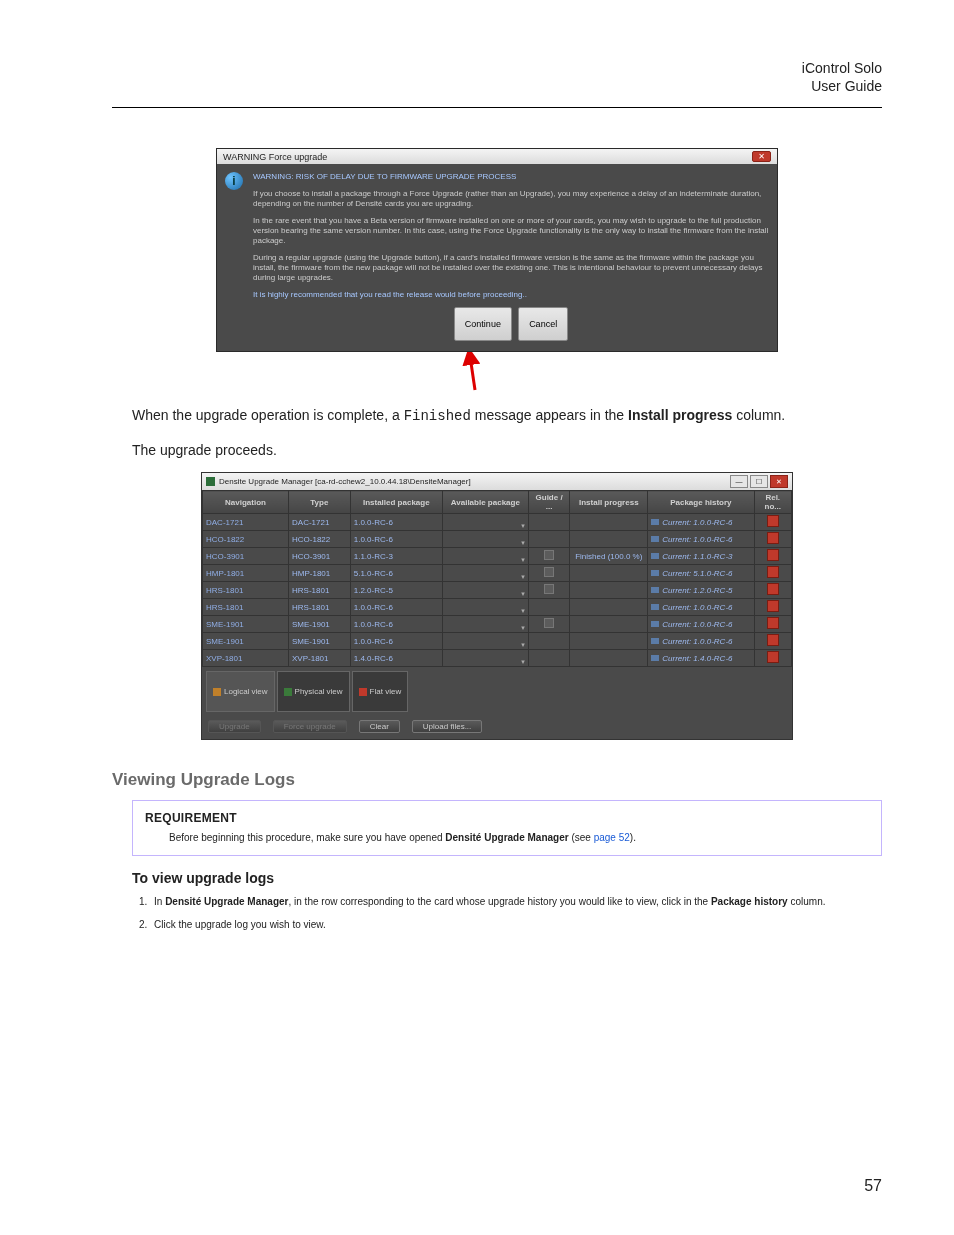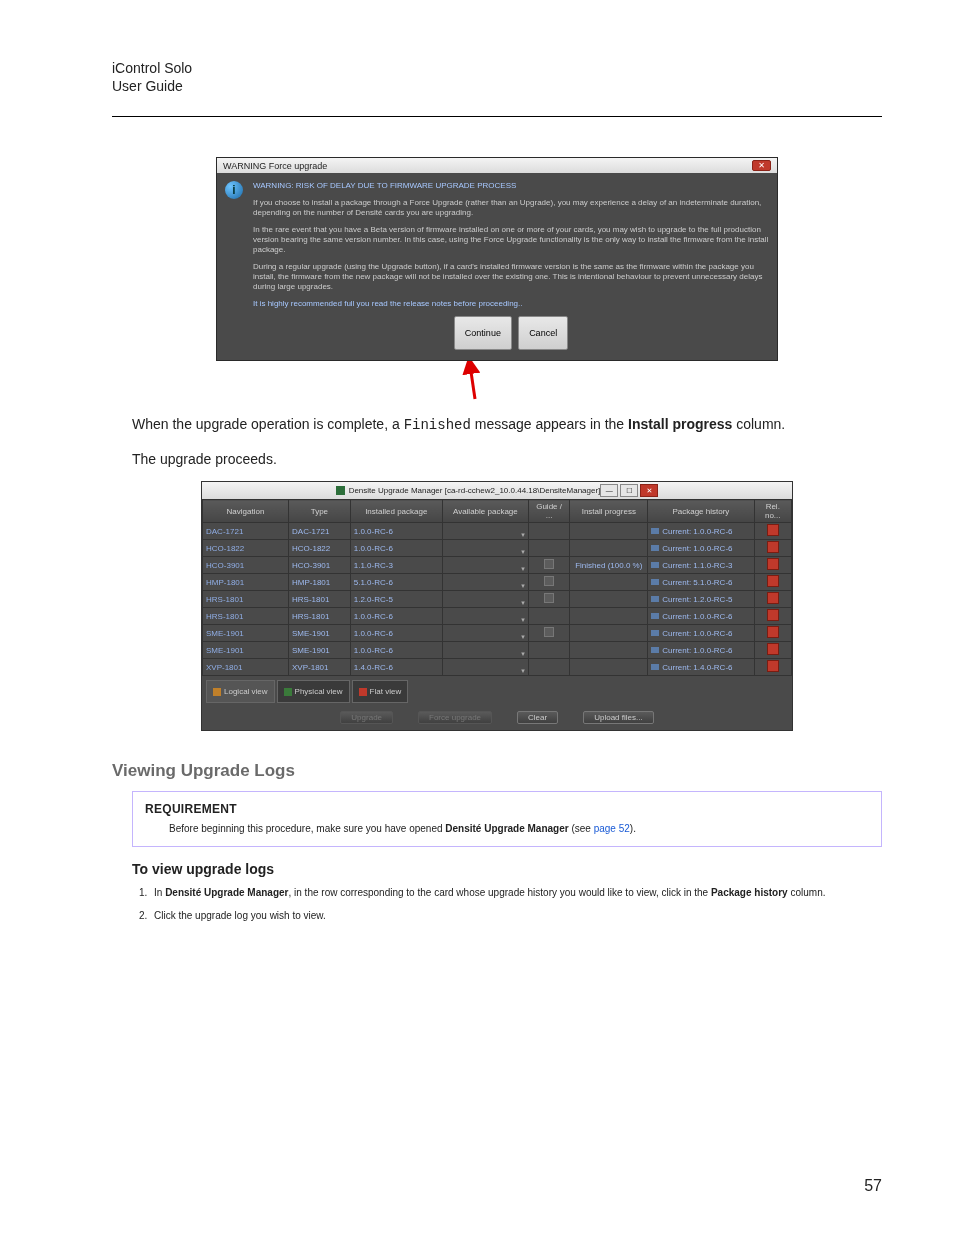--- a/index.html
+++ b/index.html
@@ -11,23 +11,23 @@
     width: 954px;
   }
   .page {
     box-sizing: border-box;
     padding: 60px 72px 40px 112px;
     width: 954px;
     min-height: 1235px;
     position: relative;
   }
   .header {
-    text-align: left;
+    text-align: right;
     font-size: 14px;
-    margin-bottom: 22px;
+    margin-bottom: 13px;
   }
   .header .title { }
   .header .sub { margin-top: 2px; }
   .hr-header { border: none; border-top: 1px solid #000; margin: 10px 0 40px 0; }
 
   
   .warn-dialog {
     width: 560px;
     margin: 0 auto 6px auto;
     border: 1px solid #2a2a2a;
@@ -102,38 +102,38 @@
     border: 1px solid #333;
     background: #4a4a4a;
     font-size: 8px;
     color: #ccc;
   }
   .mgr-title {
     background: linear-gradient(#f4f4f4,#dcdcdc);
     color: #222;
     padding: 2px 4px;
     display: flex;
-    justify-content: center;
+    justify-content: space-between;
     align-items: center;
   }
   .mgr-title-left { display: flex; align-items: center; gap: 4px; }
   .mgr-title-icon { width: 9px; height: 9px; background: #2c6e3a; }
   .mgr-win-btns { display: flex; gap: 2px; }
   .mgr-win-btns span {
     display: inline-block; width: 16px; height: 11px;
     border: 1px solid #888; background: #e6e6e6;
     font-size: 7px; text-align: center; line-height: 11px;
   }
   .mgr-win-btns .cls { background: #c0392b; color: #fff; border-color: #8b2318; }
   .mgr-table { width: 100%; border-collapse: collapse; }
   .mgr-table th {
     background: linear-gradient(#5a5a5a,#454545);
     border: 1px solid #333;
     padding: 2px 3px;
-    font-weight: normal;
+    font-weight: bold;
     color: #d0d0d0;
   }
   .mgr-table td {
     border: 1px solid #333;
     padding: 1px 3px;
     color: #9db9ef;
     background: #4a4a4a;
     height: 13px;
   }
   .mgr-table td.navcell { color: #90aee6; }
@@ -147,51 +147,50 @@
     font-size: 7px;
   }
   .sel-cell { text-align: center; }
   .chk {
     display: inline-block;
     width: 8px; height: 8px;
     border: 1px solid #777;
     background: #5c5c5c;
   }
   .finish { color: #ffe200; text-align: center; }
-  .hist-cell { color: #9db9ef; }
+  .hist-cell { color: #9db9ef; font-style: italic; }
   .pdf-icon {
     display: inline-block;
     width: 10px; height: 10px;
     background: #c0392b;
     border: 1px solid #7a1d12;
   }
   .mgr-tabs {
     padding: 4px;
     display: flex;
     gap: 2px;
     align-items: center;
   }
   .mgr-tab {
     background: #3a3a3a;
     border: 1px solid #666;
-    padding: 6px 6px;
+    padding: 15px 6px;
     color: #ccc;
     display: flex;
     align-items: center;
     gap: 3px;
   }
   .mgr-tab.active { background: #555; }
   .tab-icon { width: 8px; height: 8px; background: #c0802a; }
   .tab-icon.phys { background: #3a7a3a; }
   .tab-icon.flat { background: #c0392b; }
   .mgr-bottom {
     padding: 4px 6px 6px 6px;
     display: flex;
-    justify-content: center;
-    gap: 25px;
+    gap: 12px;
   }
   .mgr-bottom button {
     background: linear-gradient(#5a5a5a,#404040);
     border: 1px solid #777;
     color: #ccc;
     font-size: 8px;
     padding: 1px 10px;
     border-radius: 2px;
   }
   .mgr-bottom button.disabled {
@@ -267,21 +266,21 @@
       <span>WARNING Force upgrade</span>
       <span class="warn-close">✕</span>
     </div>
     <div class="warn-body">
       <div class="warn-icon">i</div>
       <div class="warn-text">
         <p class="warn-heading">WARNING: RISK OF DELAY DUE TO FIRMWARE UPGRADE PROCESS</p>
         <p>If you choose to install a package through a Force Upgrade (rather than an Upgrade), you may experience a delay of an indeterminate duration, depending on the number of Densité cards you are upgrading.</p>
         <p>In the rare event that you have a Beta version of firmware installed on one or more of your cards, you may wish to upgrade to the full production version bearing the same version number. In this case, using the Force Upgrade functionality is the only way to install the firmware from the install package.</p>
         <p>During a regular upgrade (using the Upgrade button), if a card's installed firmware version is the same as the firmware within the package you install, the firmware from the new package will not be installed over the existing one. This is intentional behaviour to prevent unnecessary delays during large upgrades.</p>
-        <p class="warn-highlight">It is highly recommended full you read the release notes before proceeding..</p>
+        <p class="warn-highlight">It is highly recommended that you read the release would before proceeding..</p>
         <div class="warn-buttons">
           <button>Continue</button>
           <button>Cancel</button>
         </div>
       </div>
     </div>
   </div>
   <div class="red-arrow">
     <svg width="20" height="40">
       <defs>

